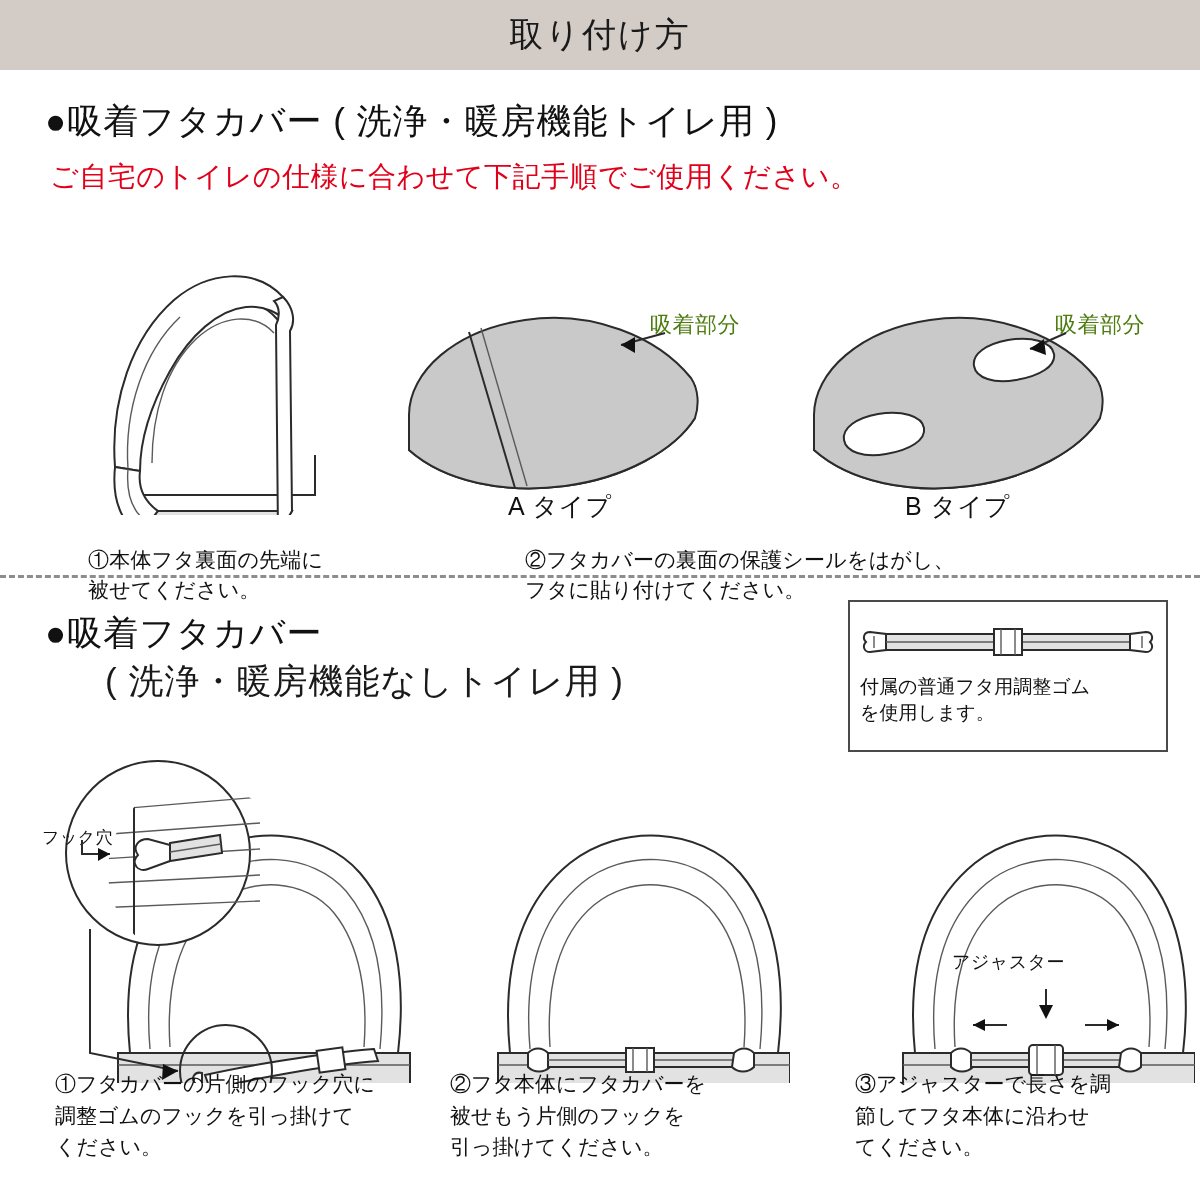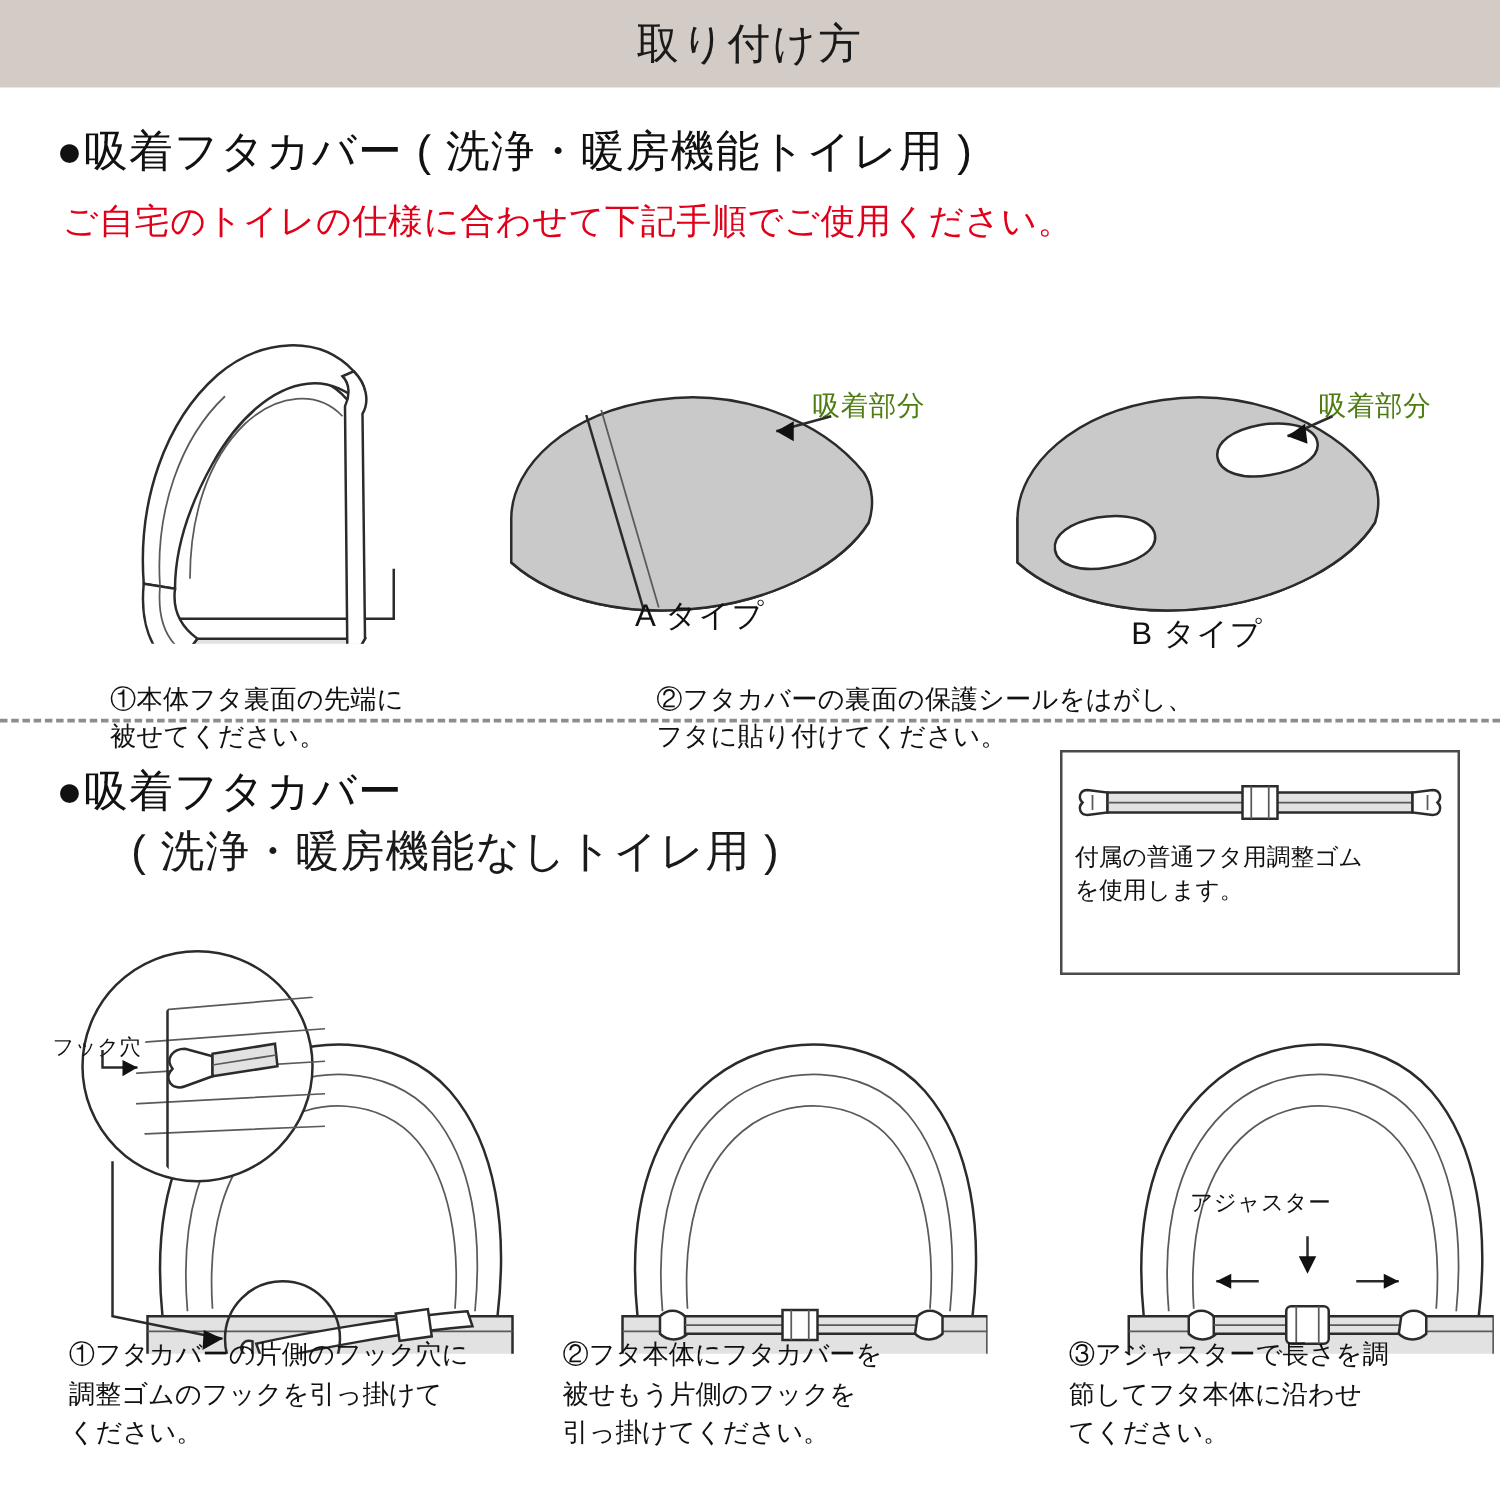--- a/index.html
+++ b/index.html
@@ -39,42 +39,42 @@
   .cap {
     position: absolute; font-size: 21px; line-height: 1.45; color: #111;
     letter-spacing: 0.2px; white-space: pre-line;
   }
   .cap1 { left: 88px; top: 475px; }
   .cap2 { left: 525px; top: 475px; }
 
   .type-label {
     position: absolute; font-size: 25px; letter-spacing: 1px; color: #111;
   }
-  .tA { left: 508px; top: 406px; }
+  .tA { left: 508px; top: 420px; }
   .tB { left: 905px; top: 420px; }
 
   .lbl-small {
     position: absolute; font-size: 22px; color: #4d7c0f; letter-spacing: 0.5px;
   }
   .suc1 { left: 650px; top: 240px; }
   .suc2 { left: 1055px; top: 240px; }
 
   
   .divider {
     position: absolute; left: 0; top: 575px; width: 1200px; height: 0;
     border-top: 3px dashed #8d8d8d;
   }
 
   
   .sec2 { position: absolute; left: 0; top: 578px; width: 1200px; height: 622px; }
   .sec2 .h-bullet { left: 45px; top: 22px; margin-top: 10px; }
   .sec2 .h-bullet2 { position: absolute; left: 105px; top: 80px; font-size: 35px; letter-spacing: 1px;}
 
   .note-box {
-    position: absolute; left: 848px; top: 22px; width: 320px; height: 180px;
+    position: absolute; left: 848px; top: 22px; width: 320px; height: 152px;
     border: 2px solid #4a4a4a; background: #fff;
     padding: 8px 10px;
   }
   .note-box .band-wrap { height: 62px; position: relative; }
   .note-text {
     font-size: 19px; line-height: 1.35; color: #111; margin-top: 2px;
     white-space: pre-line;
   }
   .note-sub {
     font-size: 15px; color: #6b6b6b; margin-top: 10px; line-height: 1.3;

